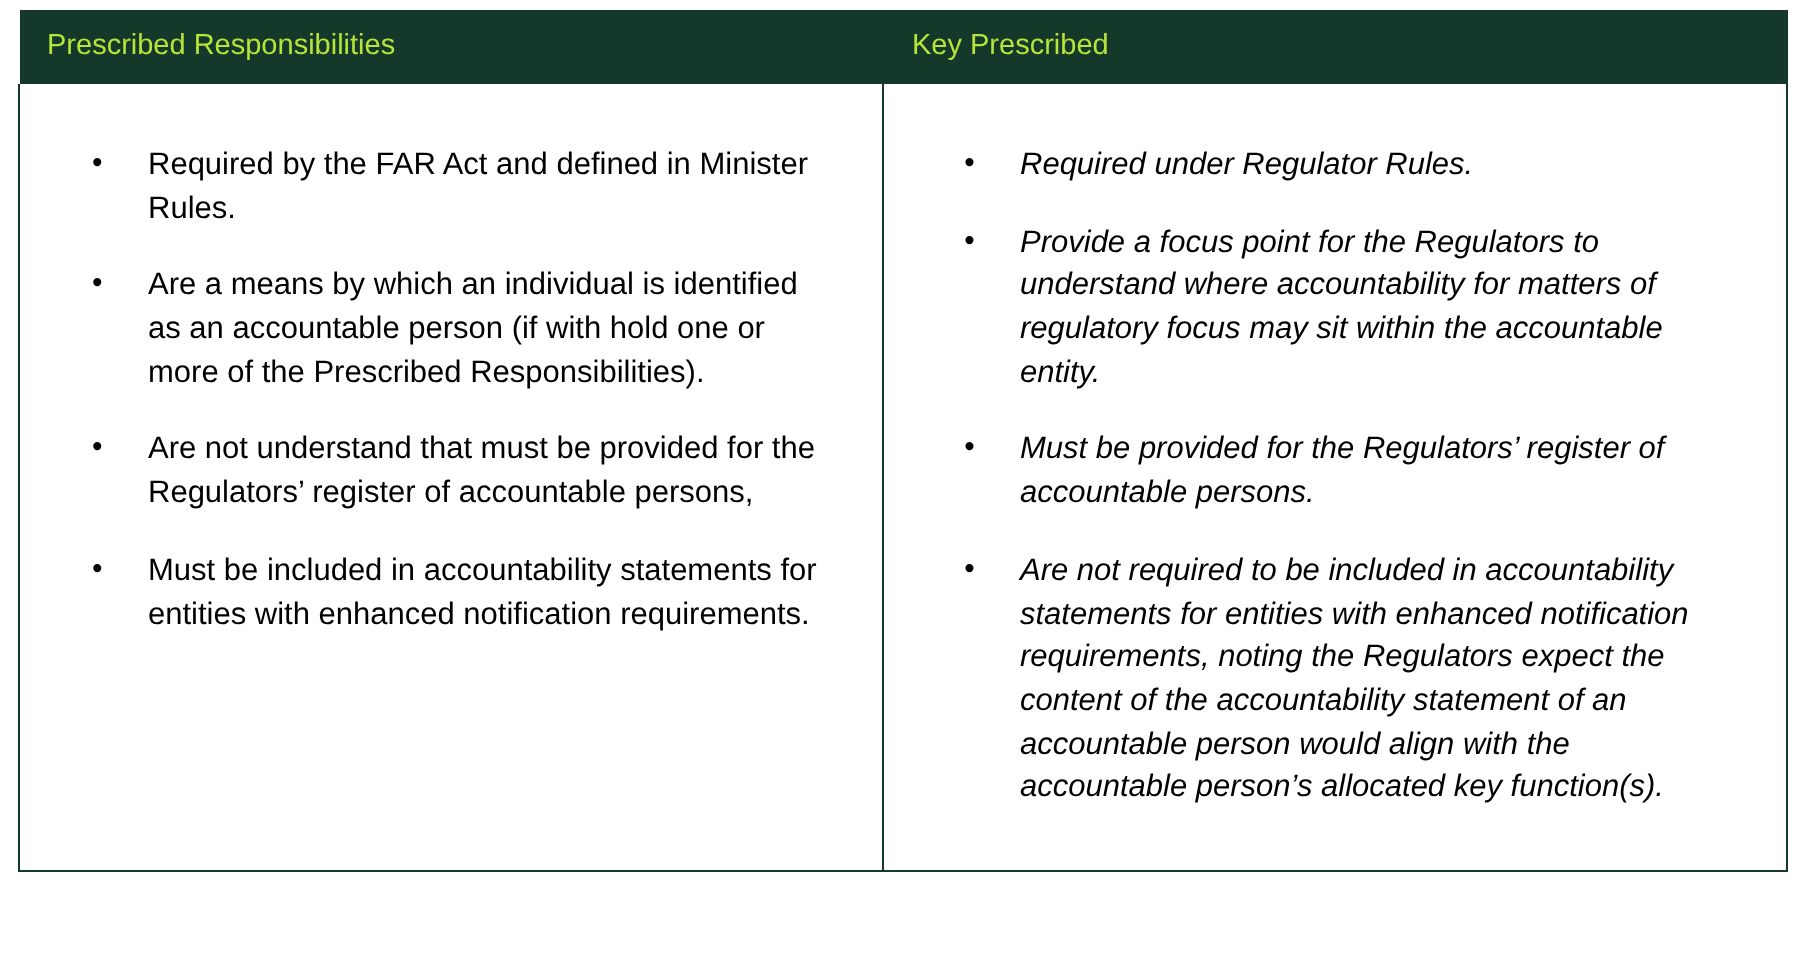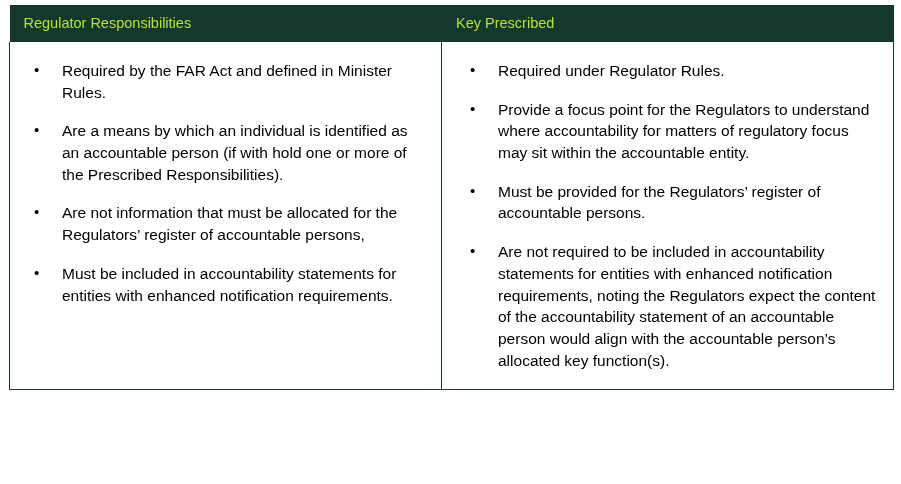--- a/index.html
+++ b/index.html
@@ -52,21 +52,21 @@
   }
   tbody td.cell-left {
     border-left: 1px solid #143829;
     border-right: 1px solid #143829;
   }
   tbody td.cell-right {
     border-left: none;
     border-right: 1px solid #143829;
   }
   ul.bullets {
-    margin: 0;
+    margin: 12px;
     padding: 18px 16px 18px 50px;
     list-style: none;
   }
   ul.bullets li {
     position: relative;
     font-size: 15.5px;
     line-height: 1.40;
     color: #000000;
     margin-bottom: 17px;
     padding-left: 2px;
@@ -79,44 +79,45 @@
     position: absolute;
     left: -26px;
     top: -1px;
     font-size: 15px;
     color: #000000;
     line-height: 1.40;
   }
   .cell-right ul.bullets {
     padding-left: 54px;
     padding-top: 18px;
+    font-style: italic;
   }
 </style>
 </head>
 <body>
 
 <div class="table-wrap">
   <table class="far-table">
     <colgroup>
       <col class="c1">
       <col class="c2">
     </colgroup>
     <thead>
       <tr>
-        <th class="head-left">Regulator Responsibilities</th>
+        <th class="head-left">Prescribed Responsibilities</th>
         <th class="head-right">Key Prescribed</th>
       </tr>
     </thead>
     <tbody>
       <tr>
         <td class="cell-left">
           <ul class="bullets">
             <li>Required by the FAR Act and defined in Minister Rules.</li>
             <li>Are a means by which an individual is identified as an accountable person (if with hold one or more of the Prescribed Responsibilities).</li>
-            <li>Are not information that must be allocated for the Regulators’ register of accountable persons,</li>
+            <li>Are not understand that must be provided for the Regulators’ register of accountable persons,</li>
             <li>Must be included in accountability statements for entities with enhanced notification requirements.</li>
           </ul>
         </td>
         <td class="cell-right">
           <ul class="bullets">
             <li>Required under Regulator Rules.</li>
             <li>Provide a focus point for the Regulators to understand where accountability for matters of regulatory focus may sit within the accountable entity.</li>
             <li>Must be provided for the Regulators’ register of accountable persons.</li>
             <li>Are not required to be included in accountability statements for entities with enhanced notification requirements, noting the Regulators expect the content of the accountability statement of an accountable person would align with the accountable person’s allocated key function(s).</li>
           </ul>

